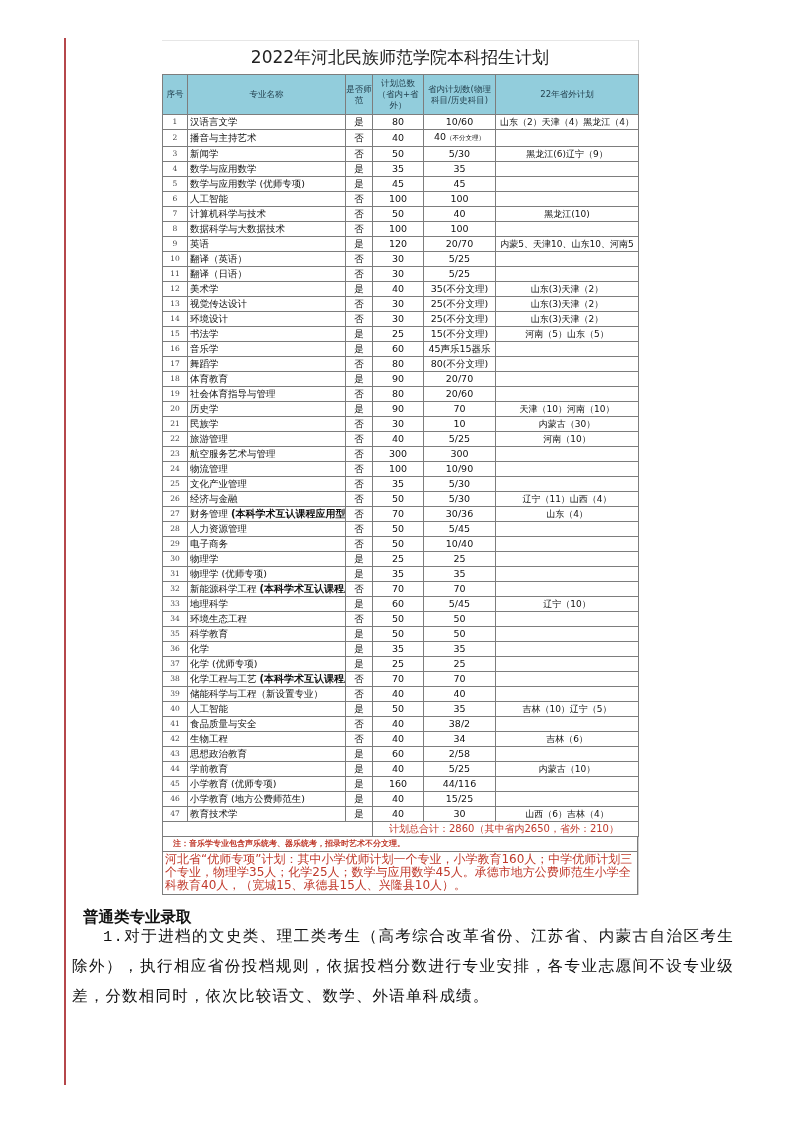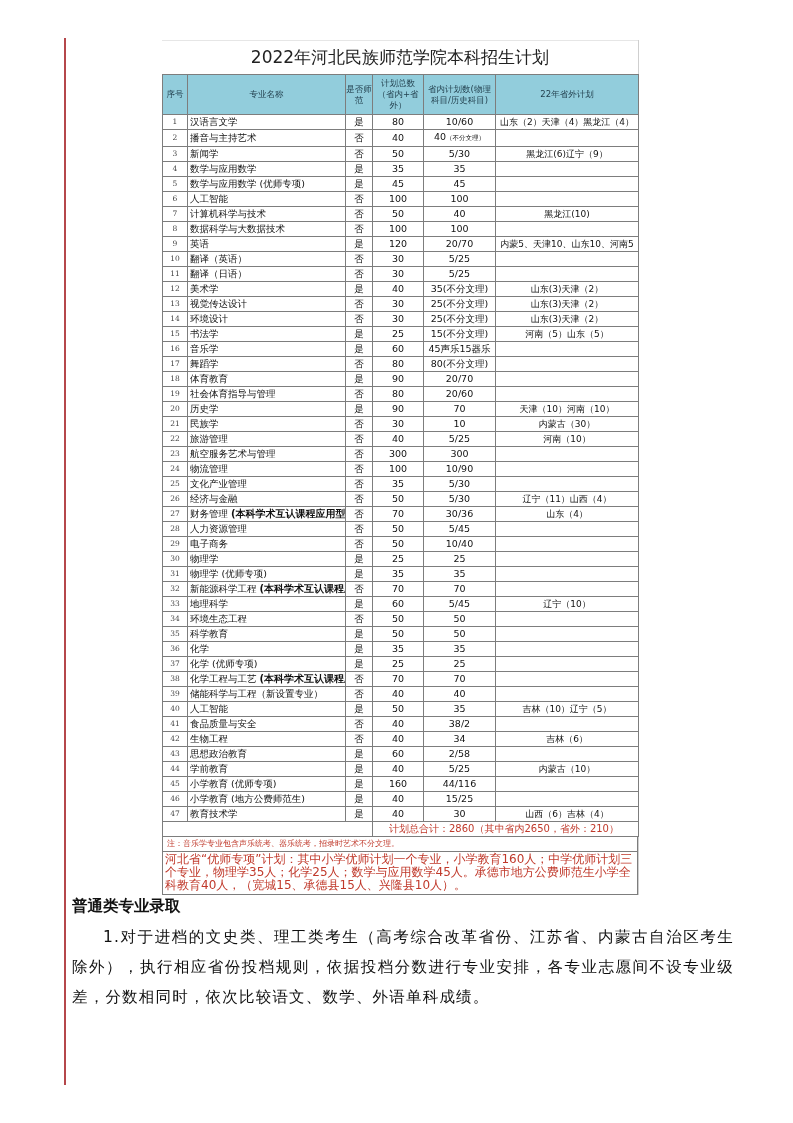--- a/index.html
+++ b/index.html
@@ -12,25 +12,25 @@
   th, td { border:1px solid #7d7d7d; padding:0; font-size:9.5px; line-height:14px; height:14px; overflow:hidden; white-space:nowrap; }
   thead th { background:#92cddc; font-weight:normal; color:#1f3c4a; font-size:8.5px; line-height:11px; height:39px; text-align:center; white-space:normal; }
   td.num { text-align:center; font-family:"DejaVu Serif","Liberation Serif",serif; font-size:7.5px; color:#444; }
   td.name { text-align:left; padding-left:2px; }
   td.c { text-align:center; }
   td.ext { text-align:center; font-size:9px; }
   .bold { font-weight:normal; }
   .tiny { font-size:10px; font-weight:bold; }
   .tiny2 { font-size:6.5px;font-family:Liberation Mono, monospace; }
   tr.total td { color:#c0392b; font-size:10px; }
-  .note { border:1px solid #7d7d7d; border-top:none; color:#c0392b; font-size:8px; line-height:12px; padding:1px 4px; }
+  .note { border:1px solid #7d7d7d; border-top:none; color:#c0392b; font-size:8px; line-height:12px; padding:1px 10px;font-weight:bold; }
   .note2 { border:1px solid #7d7d7d; border-top:none; color:#c0392b; font-size:12px; line-height:13px; padding:1px 2px 2px 2px; white-space:normal; }
   .section { position:absolute; left:72px; width:662px; }
-  .section h2 { margin:0; font-size:15.5px; font-weight:bold; height:26px; line-height:26px; position:absolute; top:893px; }
-  .para { position:absolute; left:72px; top:922px; width:662px; font-size:15.5px; line-height:30px; letter-spacing:1.2px; text-indent:31px; margin:0; text-align:justify; }
+  .section h2 { margin:11px; font-size:15.5px; font-weight:bold; height:26px; line-height:26px; position:absolute; top:893px; }
+  .para { position:absolute; left:72px; top:922px; width:662px; font-size:15.5px; line-height:30px; letter-spacing:1.2px; text-indent:31px; margin:0; text-align:justify;font-family:Liberation Mono, monospace; }
 </style>
 </head>
 <body>
 
 <div class="margin-line"></div>
 
 <div class="sheet">
   <div class="title">2022年河北民族师范学院本科招生计划</div>
   <table>
     <colgroup>

